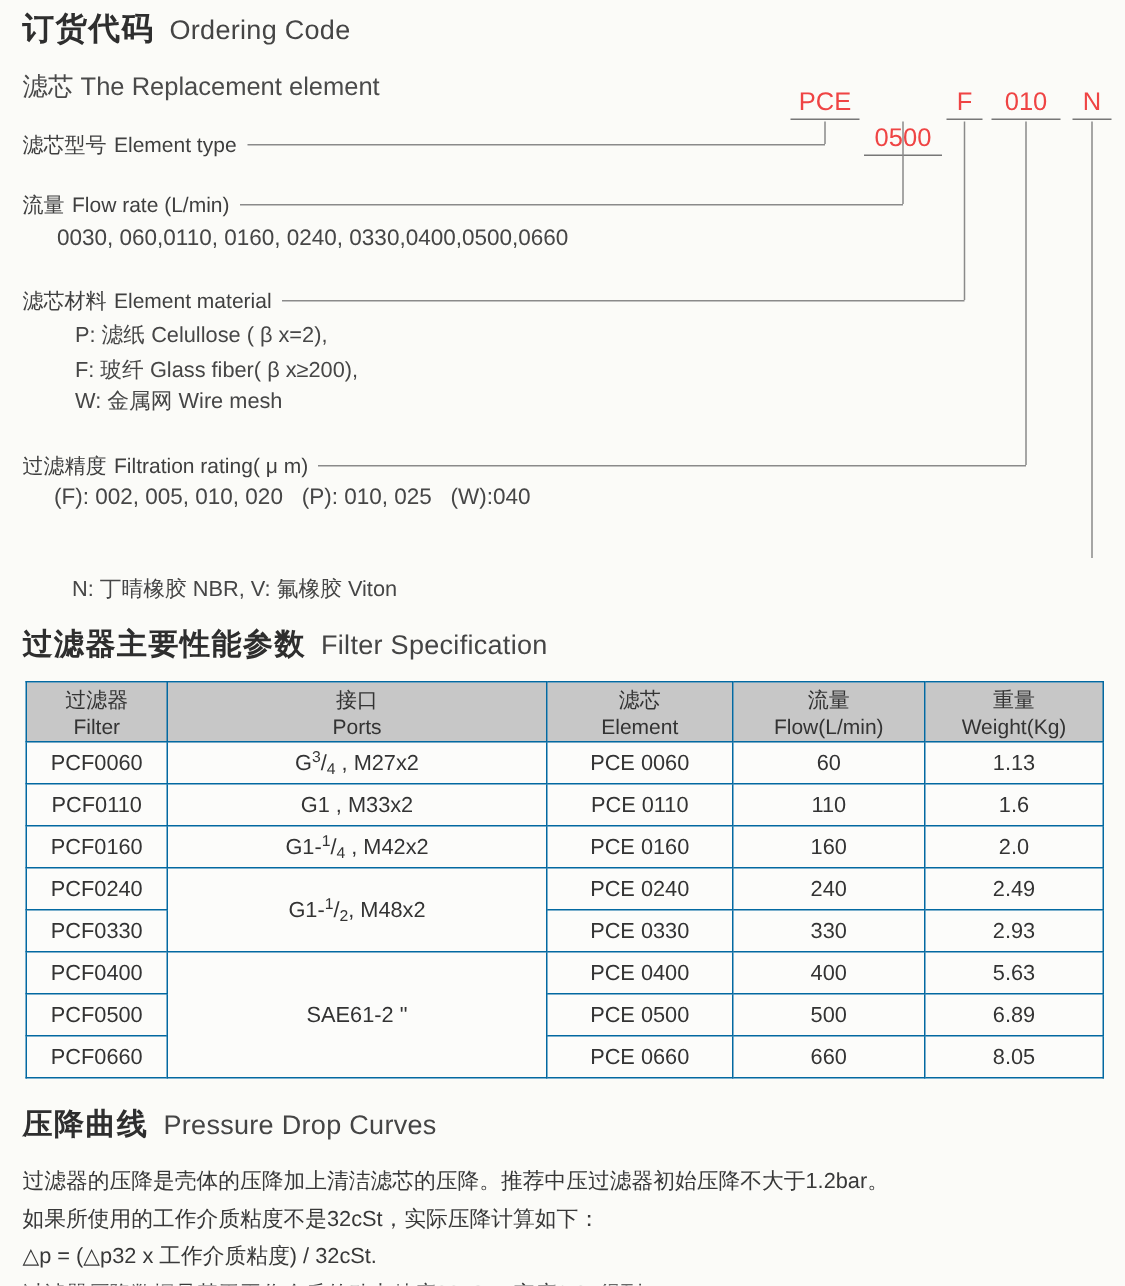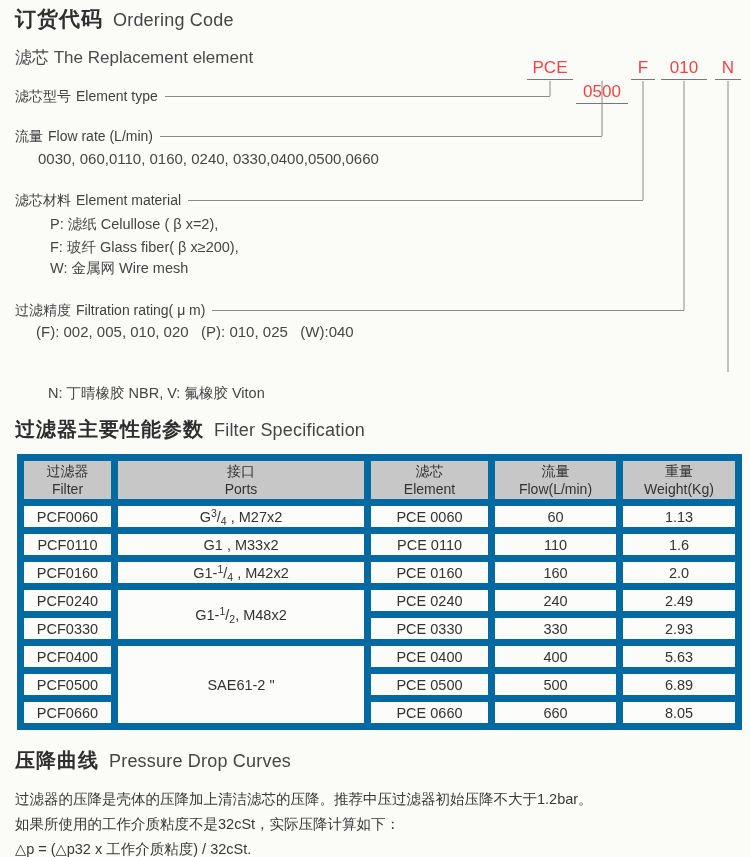--- a/index.html
+++ b/index.html
@@ -55,21 +55,21 @@
   .v-rating { left: 36px; top: 322px; }
   .v-seals  { left: 48px; top: 383px; font-size: 14.5px; }
 
   
   .sec-spec { position: relative; }
   .sec-spec .h1 { margin: 6px 0 0 15px; white-space: nowrap; }
   table.spec {
     border-collapse: collapse; table-layout: fixed;
     margin: 11px 0 0 17px; width: 718px;
   }
-  table.spec th, table.spec td { border: 7px solid #0369a1; }
+  table.spec th, table.spec td { border: 1px solid #0369a1; }
   table.spec th {
     background: #c7c7c7; font-weight: normal;
     font-size: 14px; line-height: 18px; color: #333;
     height: 40px; text-align: center; padding: 1px 0;
   }
   table.spec td {
     height: 28px; font-size: 14.5px; color: #333;
     text-align: center; background: #fcfcfa;
   }
   table.spec td sup { font-size: 10.5px; vertical-align: 5px; }

